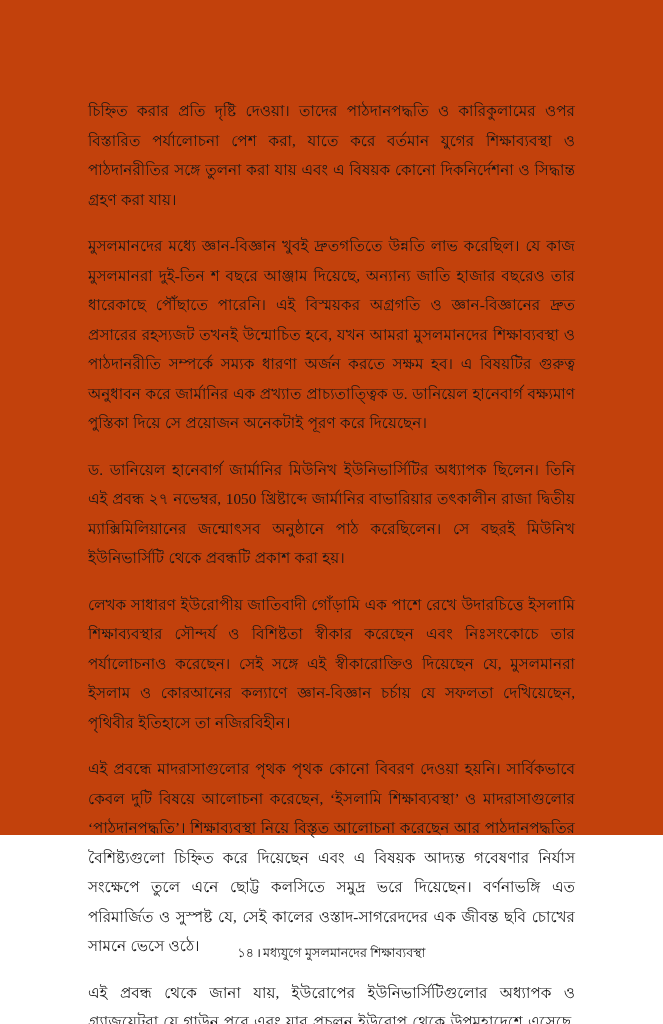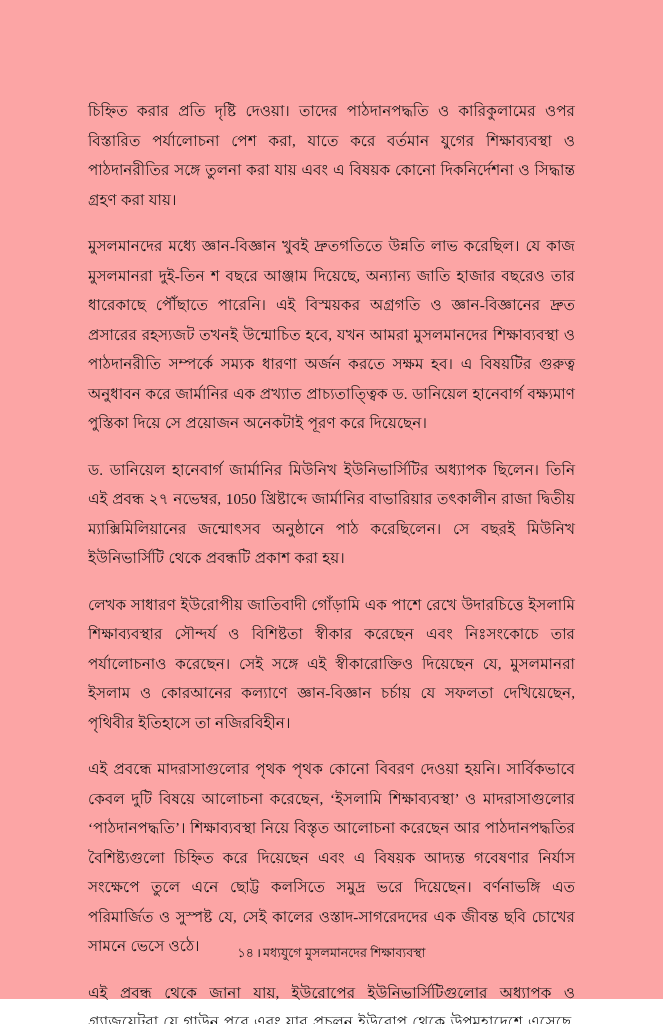--- a/index.html
+++ b/index.html
@@ -14,22 +14,22 @@
     overflow: hidden;
     font-family: "Liberation Serif", "DejaVu Serif", serif;
     color: #1a1a1a;
     position: relative;
   }
   #page {
     position: absolute;
     left: 0;
     top: 0;
     width: 663px;
-    height: 999px;
-    background: #fca5a5;
+    height: 835px;
+    background: #c2410c;
   }
   #text-block {
     position: absolute;
     left: 88px;
     top: 96px;
     width: 487px;
   }
   .para {
     margin: 0 0 17px 0;
     text-align: justify;

